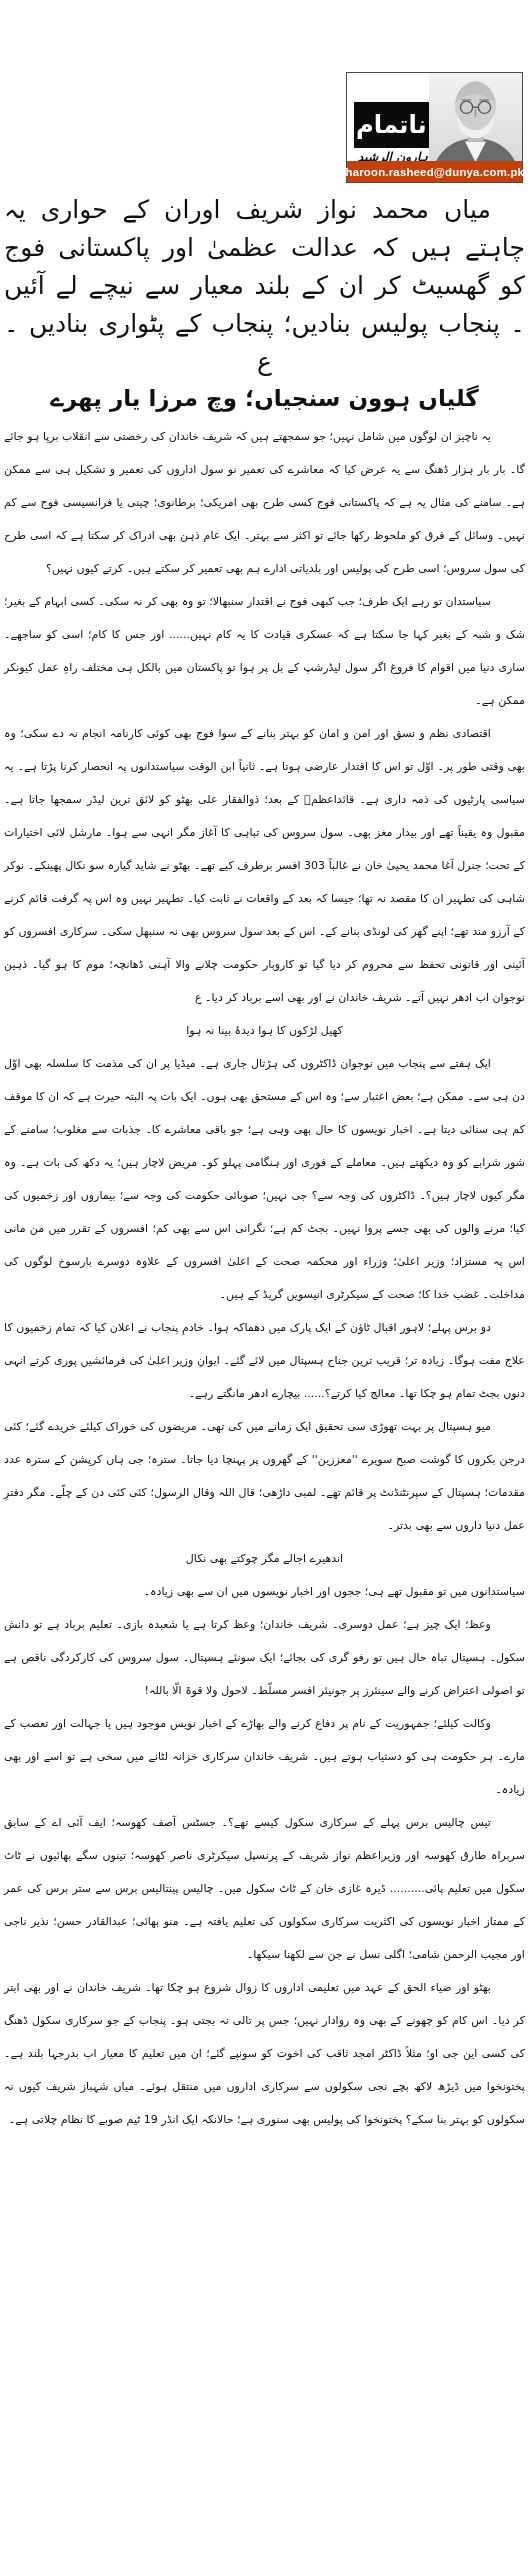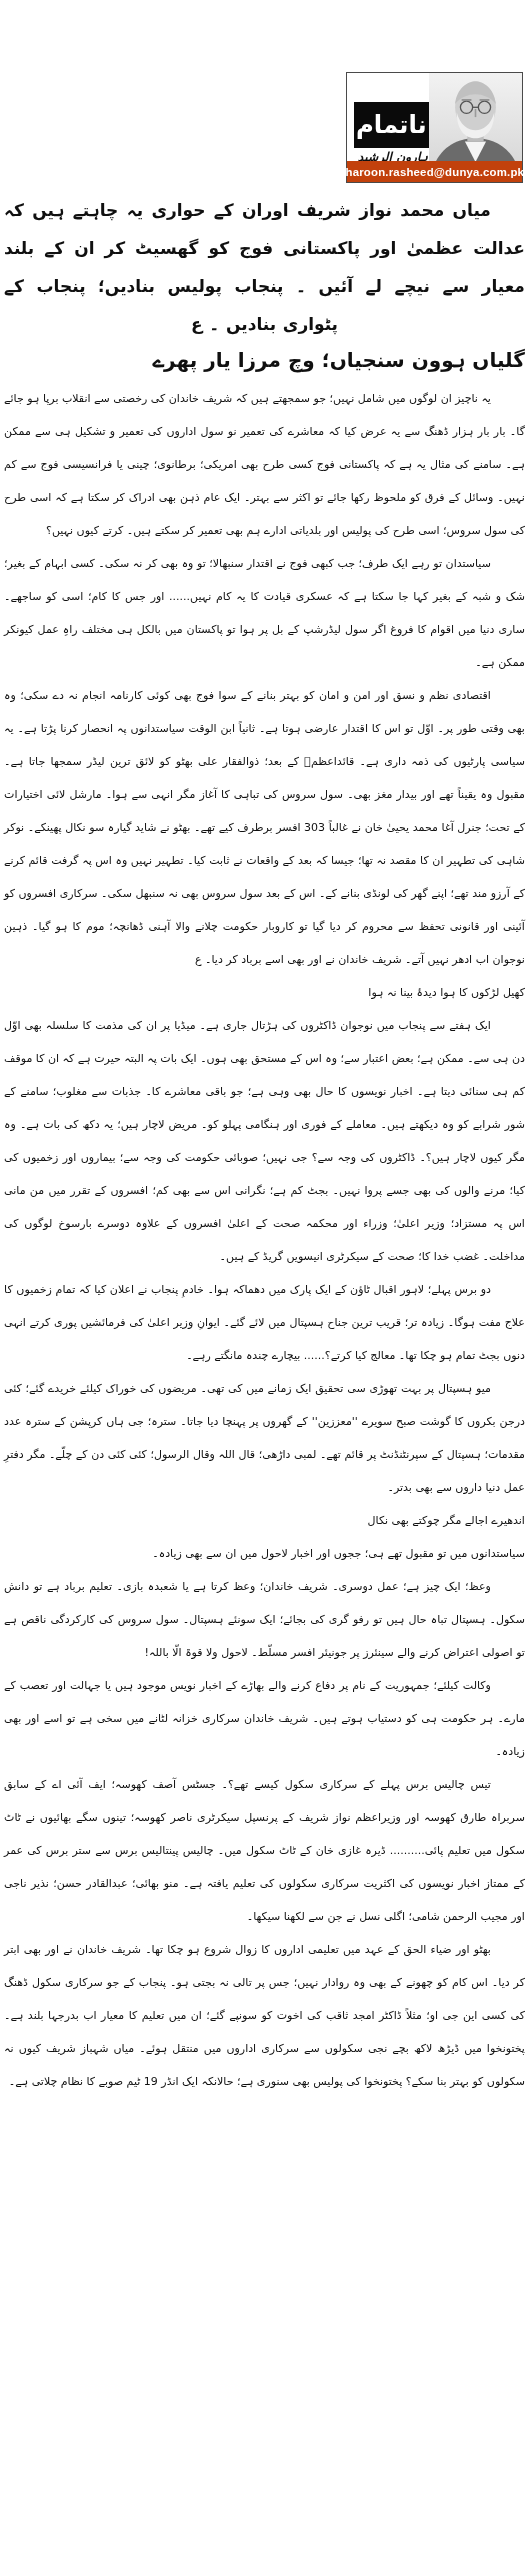--- a/index.html
+++ b/index.html
@@ -56,39 +56,40 @@
     background: #c2410c; color: #ffffff;
     display: flex; align-items: center; justify-content: center;
     font-family: "Liberation Sans", sans-serif;
     font-weight: bold; font-size: 11.4px; letter-spacing: 0.2px;
     direction: ltr;
   }
 
   
   .intro {
     margin: 1.6px 0 0 0;
-    font-size: 17px;
+    font-size: 25px;
     line-height: 38px;
-    font-weight: bold;
+    font-weight: normal;
     text-align: justify;
     text-align-last: center;
     text-indent: 34px;
     word-spacing: 0.8px;
   }
   .title-verse {
     margin: 1.6px 0 4.9px 0;
-    font-size: 20px;
+    font-size: 23px;
     line-height: 33px;
     font-weight: bold;
+    text-align: center;
   }
   .article-body { margin: 0; }
   .article-body p { margin: 0; font-size: 11px; line-height: 33px; }
   .article-body p.para  { text-align: justify; text-indent: 34px; }
   .article-body p.cont  { text-align: justify; text-indent: 0; }
-  .article-body p.verse { text-indent: 0; }
+  .article-body p.verse { text-align: center; text-indent: 0; }
 </style>
 </head>
 <body>
 
 <div class="page">
 
   <div class="masthead-spacer">
     <div class="masthead">
 
       <div class="photo">
@@ -134,24 +135,24 @@
   <p class="intro">میاں محمد نواز شریف اوران کے حواری یہ چاہتے ہیں کہ عدالت عظمیٰ اور پاکستانی فوج کو گھسیٹ کر ان کے بلند معیار سے نیچے لے آئیں ۔ پنجاب پولیس بنادیں؛ پنجاب کے پٹواری بنادیں ۔ ع</p>
 
   <p class="title-verse">گلیاں ہوون سنجیاں؛ وچ مرزا یار پھرے</p>
 
   <div class="article-body">
       <p class="para">یہ ناچیز ان لوگوں میں شامل نہیں؛ جو سمجھتے ہیں کہ شریف خاندان کی رخصتی سے انقلاب برپا ہو جائے گا۔ بار بار ہزار ڈھنگ سے یہ عرض کیا کہ معاشرے کی تعمیر نو سول اداروں کی تعمیر و تشکیل ہی سے ممکن ہے۔ سامنے کی مثال یہ ہے کہ پاکستانی فوج کسی طرح بھی امریکی؛ برطانوی؛ چینی یا فرانسیسی فوج سے کم نہیں۔ وسائل کے فرق کو ملحوظ رکھا جائے تو اکثر سے بہتر۔ ایک عام ذہن بھی ادراک کر سکتا ہے کہ اسی طرح کی سول سروس؛ اسی طرح کی پولیس اور بلدیاتی ادارے ہم بھی تعمیر کر سکتے ہیں۔ کرتے کیوں نہیں؟</p>
       <p class="para">سیاستدان تو رہے ایک طرف؛ جب کبھی فوج نے اقتدار سنبھالا؛ تو وہ بھی کر نہ سکی۔ کسی ابہام کے بغیر؛ شک و شبہ کے بغیر کہا جا سکتا ہے کہ عسکری قیادت کا یہ کام نہیں...... اور جس کا کام؛ اسی کو ساجھے۔ ساری دنیا میں اقوام کا فروغ اگر سول لیڈرشپ کے بل پر ہوا تو پاکستان میں بالکل ہی مختلف راہِ عمل کیونکر ممکن ہے۔</p>
       <p class="para">اقتصادی نظم و نسق اور امن و امان کو بہتر بنانے کے سوا فوج بھی کوئی کارنامہ انجام نہ دے سکی؛ وہ بھی وقتی طور پر۔ اوّل تو اس کا اقتدار عارضی ہوتا ہے۔ ثانیاً ابن الوقت سیاستدانوں پہ انحصار کرنا پڑتا ہے۔ یہ سیاسی پارٹیوں کی ذمہ داری ہے۔ قائداعظمؒ کے بعد؛ ذوالفقار علی بھٹو کو لائق ترین لیڈر سمجھا جاتا ہے۔ مقبول وہ یقیناً تھے اور بیدار مغز بھی۔ سول سروس کی تباہی کا آغاز مگر انہی سے ہوا۔ مارشل لائی اختیارات کے تحت؛ جنرل آغا محمد یحییٰ خان نے غالباً 303 افسر برطرف کیے تھے۔ بھٹو نے شاید گیارہ سو نکال پھینکے۔ نوکر شاہی کی تطہیر ان کا مقصد نہ تھا؛ جیسا کہ بعد کے واقعات نے ثابت کیا۔ تطہیر نہیں وہ اس پہ گرفت قائم کرنے کے آرزو مند تھے؛ اپنے گھر کی لونڈی بنانے کے۔ اس کے بعد سول سروس بھی نہ سنبھل سکی۔ سرکاری افسروں کو آئینی اور قانونی تحفظ سے محروم کر دیا گیا تو کاروبار حکومت چلانے والا آہنی ڈھانچہ؛ موم کا ہو گیا۔ ذہین نوجوان اب ادھر نہیں آتے۔ شریف خاندان نے اور بھی اسے برباد کر دیا۔ ع</p>
       <p class="verse">کھیل لڑکوں کا ہوا دیدۂ بینا نہ ہوا</p>
       <p class="para">ایک ہفتے سے پنجاب میں نوجوان ڈاکٹروں کی ہڑتال جاری ہے۔ میڈیا پر ان کی مذمت کا سلسلہ بھی اوّل دن ہی سے۔ ممکن ہے؛ بعض اعتبار سے؛ وہ اس کے مستحق بھی ہوں۔ ایک بات پہ البتہ حیرت ہے کہ ان کا موقف کم ہی سنائی دیتا ہے۔ اخبار نویسوں کا حال بھی وہی ہے؛ جو باقی معاشرے کا۔ جذبات سے مغلوب؛ سامنے کے شور شرابے کو وہ دیکھتے ہیں۔ معاملے کے فوری اور ہنگامی پہلو کو۔ مریض لاچار ہیں؛ یہ دکھ کی بات ہے۔ وہ مگر کیوں لاچار ہیں؟۔ ڈاکٹروں کی وجہ سے؟ جی نہیں؛ صوبائی حکومت کی وجہ سے؛ بیماروں اور زخمیوں کی کیا؛ مرنے والوں کی بھی جسے پروا نہیں۔ بجٹ کم ہے؛ نگرانی اس سے بھی کم؛ افسروں کے تقرر میں من مانی اس پہ مستزاد؛ وزیر اعلیٰ؛ وزراء اور محکمہ صحت کے اعلیٰ افسروں کے علاوہ دوسرے بارسوخ لوگوں کی مداخلت۔ غضب خدا کا؛ صحت کے سیکرٹری انیسویں گریڈ کے ہیں۔</p>
-      <p class="para">دو برس پہلے؛ لاہور اقبال ٹاؤن کے ایک پارک میں دھماکہ ہوا۔ خادمِ پنجاب نے اعلان کیا کہ تمام زخمیوں کا علاج مفت ہوگا۔ زیادہ تر؛ قریب ترین جناح ہسپتال میں لائے گئے۔ ایوانِ وزیر اعلیٰ کی فرمائشیں پوری کرتے انہی دنوں بجٹ تمام ہو چکا تھا۔ معالج کیا کرتے؟...... بیچارے چندہ مانگتے رہے۔</p>
+      <p class="para">دو برس پہلے؛ لاہور اقبال ٹاؤن کے ایک پارک میں دھماکہ ہوا۔ خادمِ پنجاب نے اعلان کیا کہ تمام زخمیوں کا علاج مفت ہوگا۔ زیادہ تر؛ قریب ترین جناح ہسپتال میں لائے گئے۔ ایوانِ وزیر اعلیٰ کی فرمائشیں پوری کرتے انہی دنوں بجٹ تمام ہو چکا تھا۔ معالج کیا کرتے؟...... بیچارے ادھر مانگتے رہے۔</p>
       <p class="para">میو ہسپتال پر بہت تھوڑی سی تحقیق ایک زمانے میں کی تھی۔ مریضوں کی خوراک کیلئے خریدے گئے؛ کئی درجن بکروں کا گوشت صبح سویرے ''معززین'' کے گھروں پر پہنچا دیا جاتا۔ سترہ؛ جی ہاں کرپشن کے سترہ عدد مقدمات؛ ہسپتال کے سپرنٹنڈنٹ پر قائم تھے۔ لمبی داڑھی؛ قال اللہ وقال الرسول؛ کئی کئی دن کے چلّے۔ مگر دفترِ عمل دنیا داروں سے بھی بدتر۔</p>
       <p class="verse">اندھیرے اجالے مگر چوکتے بھی نکال</p>
-      <p class="cont">سیاستدانوں میں تو مقبول تھے ہی؛ ججوں اور اخبار لاحول میں ان سے بھی زیادہ۔</p>
+      <p class="cont">سیاستدانوں میں تو مقبول تھے ہی؛ ججوں اور اخبار نویسوں میں ان سے بھی زیادہ۔</p>
       <p class="para">وعظ؛ ایک چیز ہے؛ عمل دوسری۔ شریف خاندان؛ وعظ کرتا ہے یا شعبدہ بازی۔ تعلیم برباد ہے تو دانش سکول۔ ہسپتال تباہ حال ہیں تو رفو گری کی بجائے؛ ایک سونئے ہسپتال۔ سول سروس کی کارکردگی ناقص ہے تو اصولی اعتراض کرنے والے سینئرز پر جونیئر افسر مسلّط۔ لاحول ولا قوۃ الّا باللہ!</p>
       <p class="para">وکالت کیلئے؛ جمہوریت کے نام پر دفاع کرنے والے بھاڑے کے اخبار نویس موجود ہیں یا جہالت اور تعصب کے مارے۔ ہر حکومت ہی کو دستیاب ہوتے ہیں۔ شریف خاندان سرکاری خزانہ لٹانے میں سخی ہے تو اسے اور بھی زیادہ۔</p>
       <p class="para">تیس چالیس برس پہلے کے سرکاری سکول کیسے تھے؟۔ جسٹس آصف کھوسہ؛ ایف آئی اے کے سابق سربراہ طارق کھوسہ اور وزیراعظم نواز شریف کے پرنسپل سیکرٹری ناصر کھوسہ؛ تینوں سگے بھائیوں نے ٹاٹ سکول میں تعلیم پائی.......... ڈیرہ غازی خان کے ٹاٹ سکول میں۔ چالیس پینتالیس برس سے ستر برس کی عمر کے ممتاز اخبار نویسوں کی اکثریت سرکاری سکولوں کی تعلیم یافتہ ہے۔ منو بھائی؛ عبدالقادر حسن؛ نذیر ناجی اور مجیب الرحمن شامی؛ اگلی نسل نے جن سے لکھنا سیکھا۔</p>
       <p class="para">بھٹو اور ضیاء الحق کے عہد میں تعلیمی اداروں کا زوال شروع ہو چکا تھا۔ شریف خاندان نے اور بھی ابتر کر دیا۔ اس کام کو چھونے کے بھی وہ روادار نہیں؛ جس پر تالی نہ بجتی ہو۔ پنجاب کے جو سرکاری سکول ڈھنگ کی کسی این جی او؛ مثلاً ڈاکٹر امجد ثاقب کی اخوت کو سونپے گئے؛ ان میں تعلیم کا معیار اب بدرجہا بلند ہے۔ پختونخوا میں ڈیڑھ لاکھ بچے نجی سکولوں سے سرکاری اداروں میں منتقل ہوئے۔ میاں شہباز شریف کیوں نہ سکولوں کو بہتر بنا سکے؟ پختونخوا کی پولیس بھی سنوری ہے؛ حالانکہ ایک انڈر 19 ٹیم صوبے کا نظام چلاتی ہے۔</p>
     </div>
 
 </div>
 
 
 </body></html>

